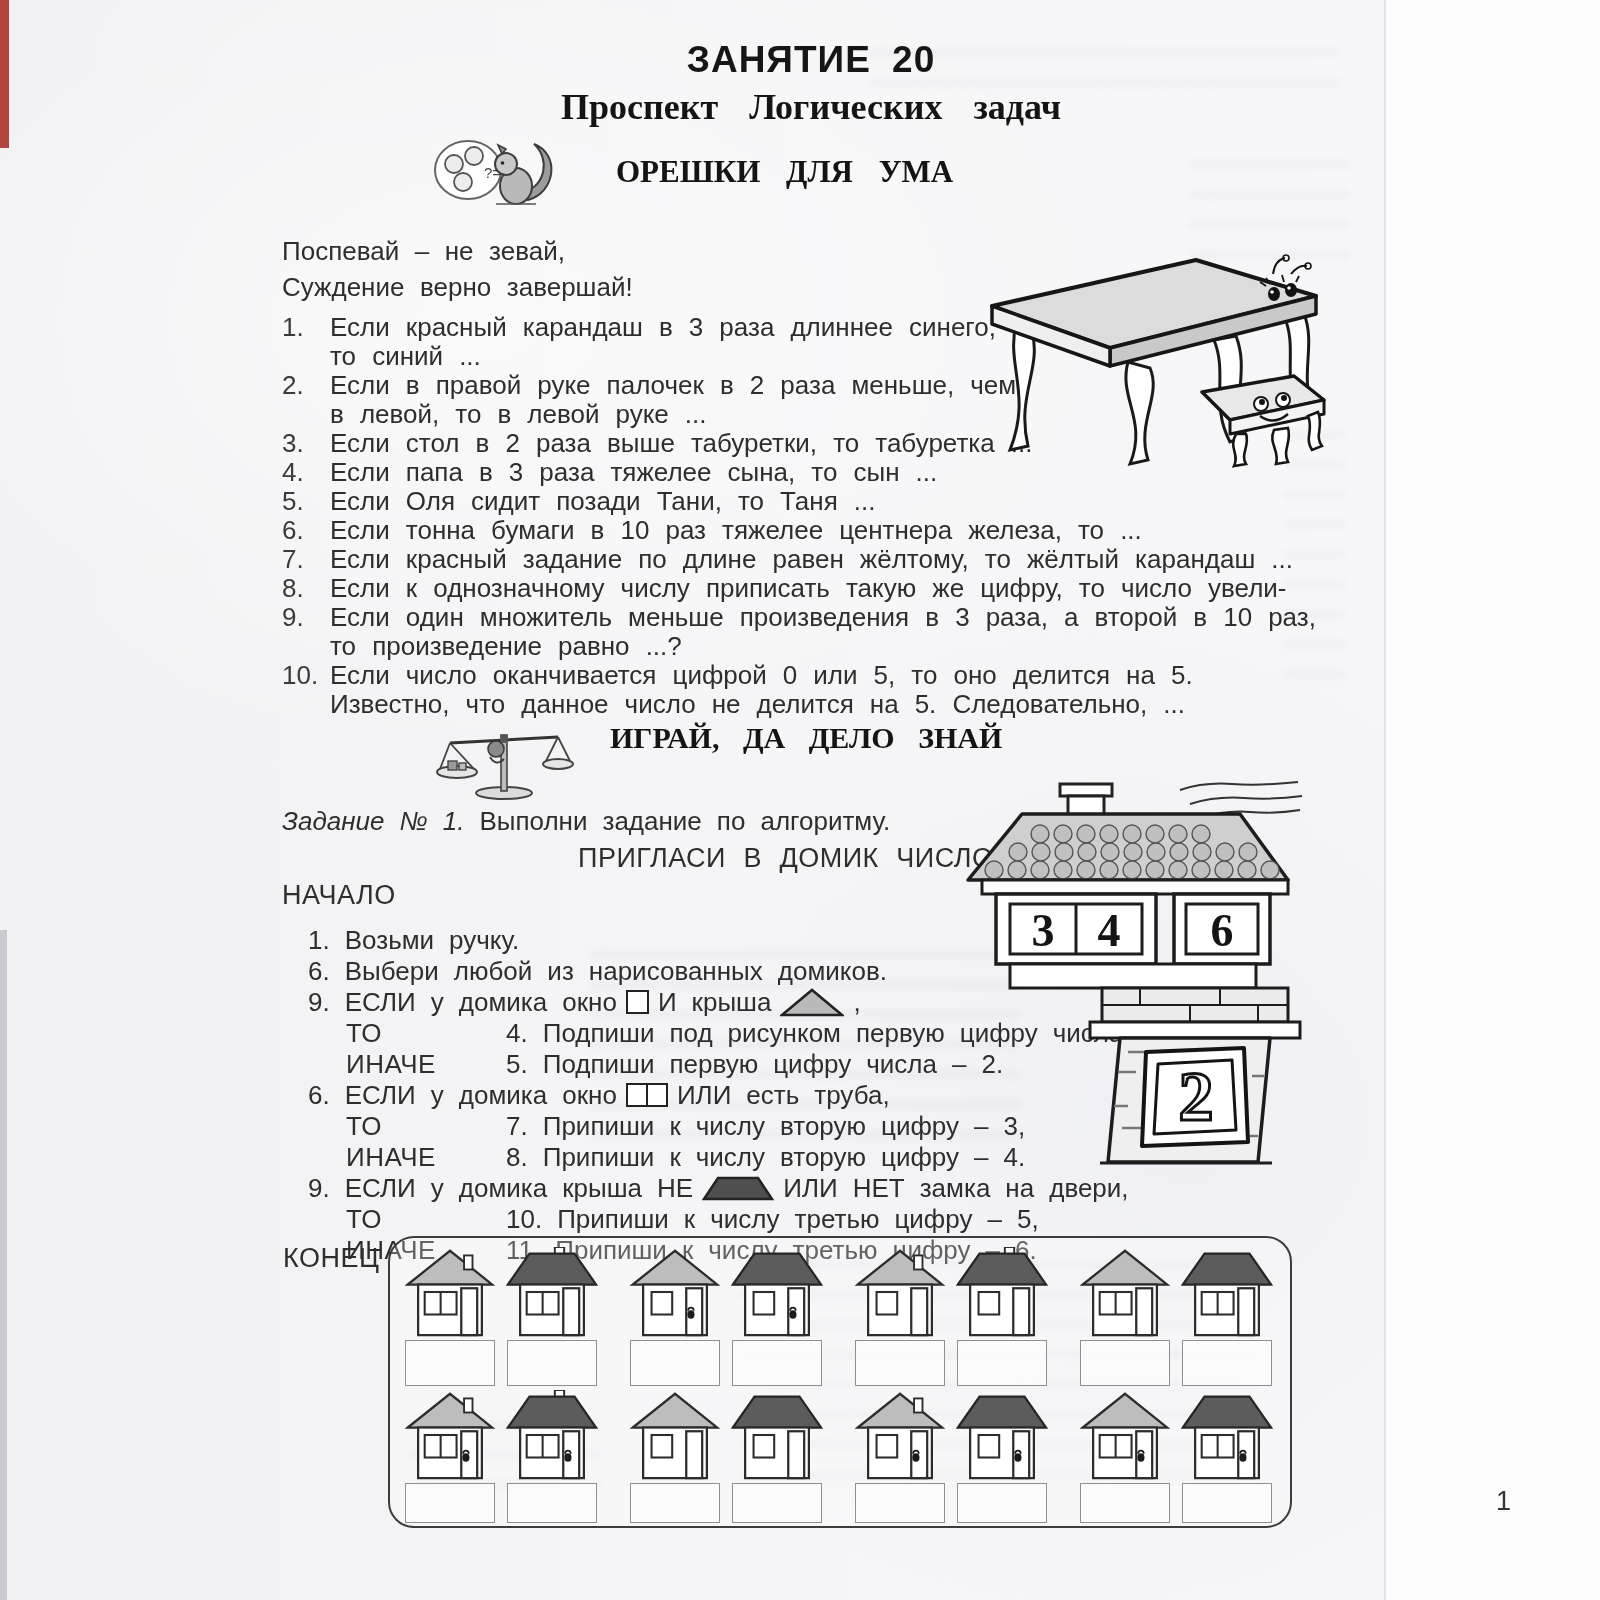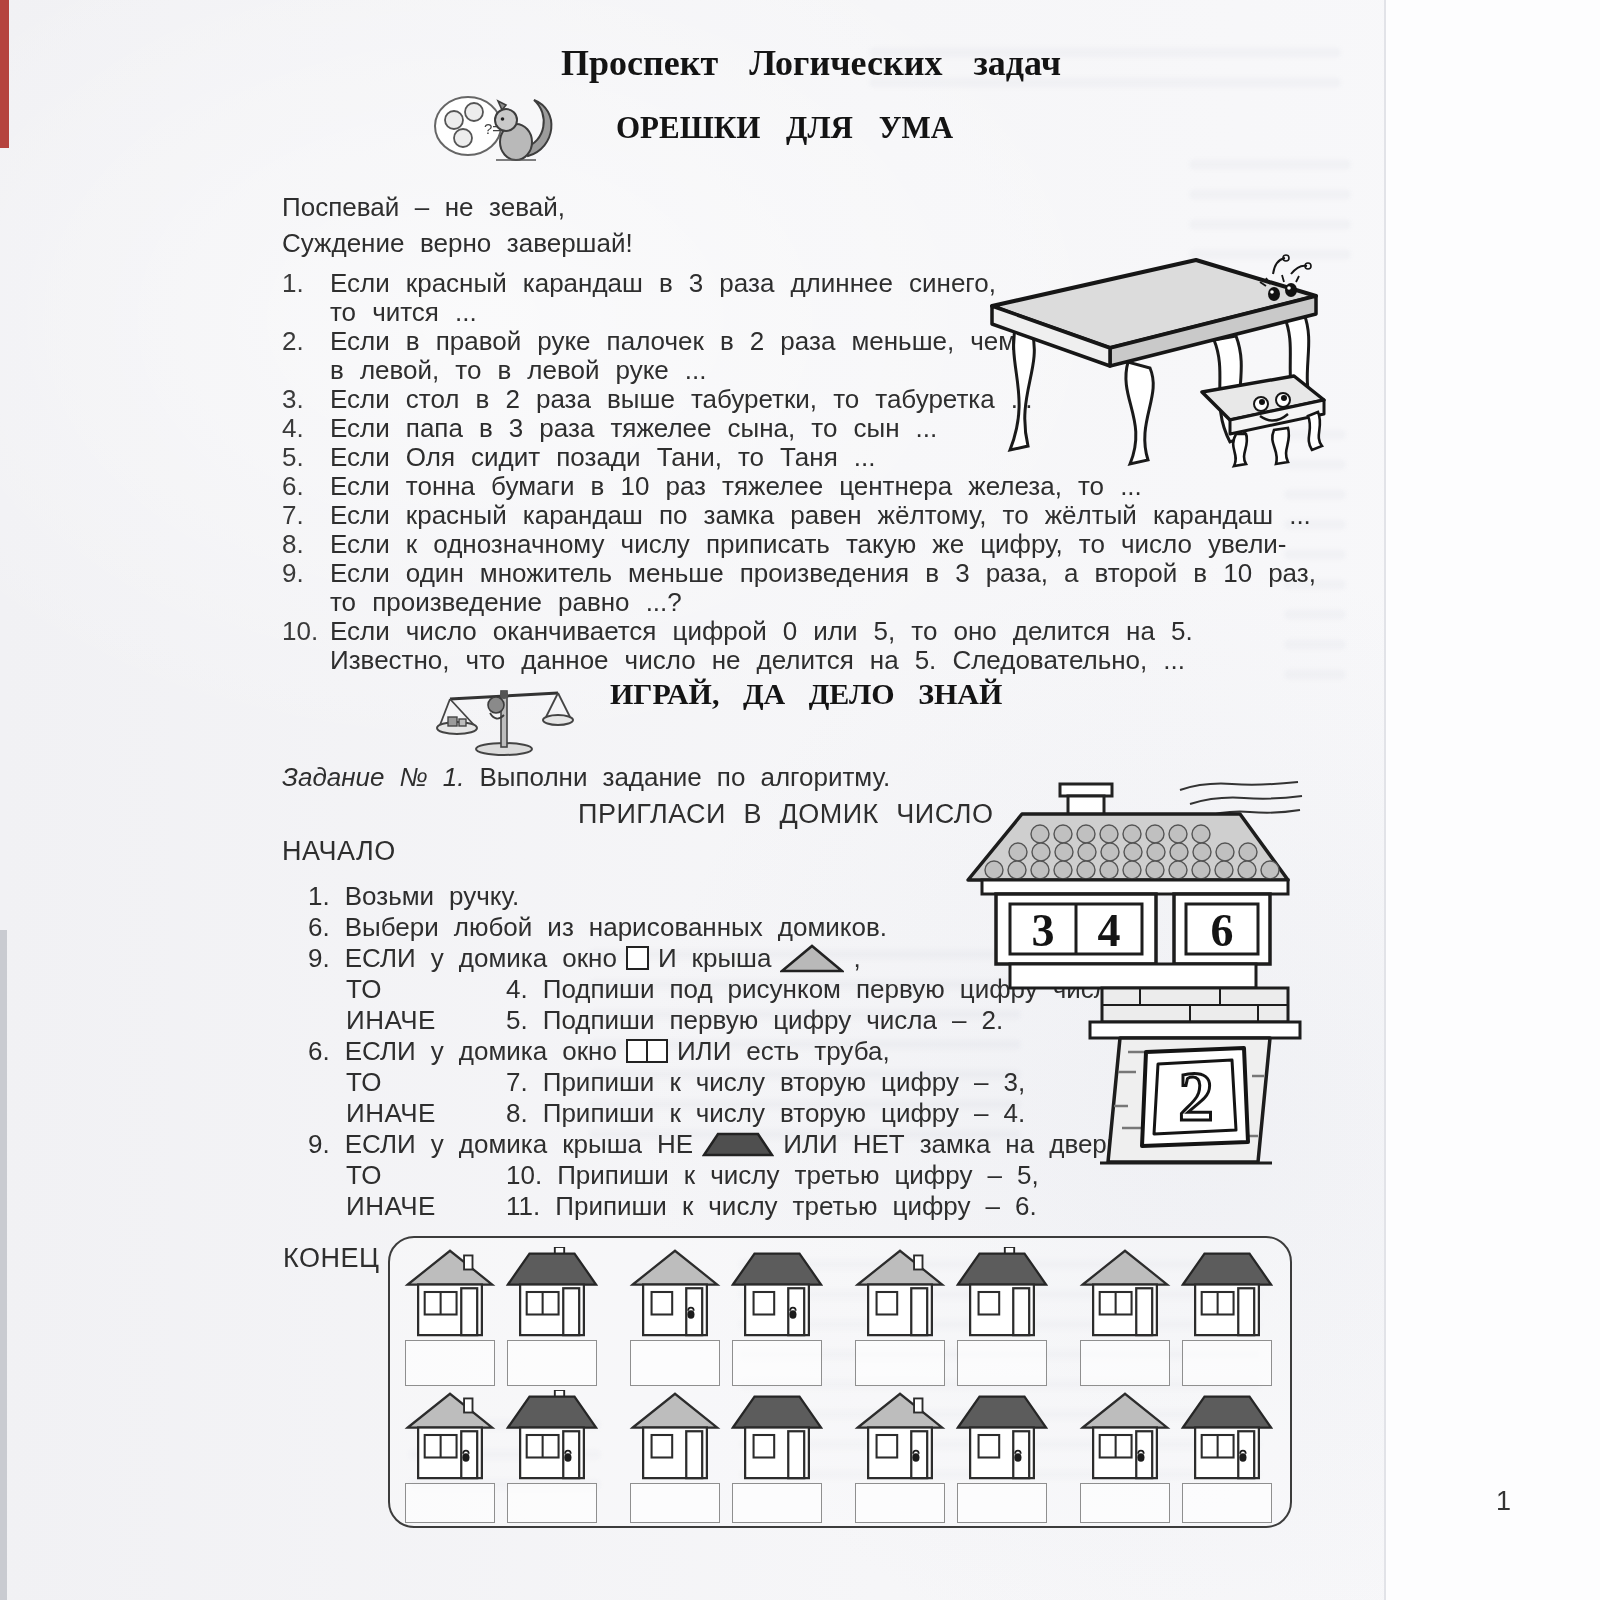--- a/index.html
+++ b/index.html
@@ -67,20 +67,21 @@
   <div class="edge-gray"></div>
 
   <div class="bleed" style="left:870px;top:48px;width:470px;height:44px;"></div>
   <div class="bleed" style="left:1190px;top:160px;width:160px;height:100px;"></div>
   <div class="bleed" style="left:1285px;top:430px;width:60px;height:250px;"></div>
   <div class="bleed" style="left:590px;top:950px;width:430px;height:200px;"></div>
   <div class="bleed" style="left:740px;top:1260px;width:520px;height:230px;"></div>
   <div class="bleed" style="left:410px;top:1420px;width:190px;height:70px;"></div>
 
   <div class="content">
+    <div class="h1">ЗАНЯТИЕ 20</div>
     <div class="h2 h-serif">Проспект Логических задач</div>
 
     <div class="hero-row">
       <svg width="132" height="76" viewBox="0 0 132 76">
         <ellipse cx="36" cy="36" rx="33" ry="29" fill="#fff" stroke="#666" stroke-width="2"></ellipse>
         <circle cx="22" cy="30" r="9" fill="#ededed" stroke="#555" stroke-width="1.8"></circle>
         <circle cx="42" cy="22" r="9" fill="#ededed" stroke="#555" stroke-width="1.8"></circle>
         <circle cx="31" cy="48" r="9" fill="#ededed" stroke="#555" stroke-width="1.8"></circle>
         <text x="52" y="44" font-size="15" fill="#444" font-family="Liberation Sans, sans-serif">?=</text>
         <path d="M96,66 C124,58 128,20 102,10 C118,24 114,52 92,58 Z" fill="#9c9c9c" stroke="#3d3d3d" stroke-width="2"></path>
@@ -96,21 +97,21 @@
     <div class="poem">
       <div>Поспевай – не зевай,</div>
       <div>Суждение верно завершай!</div>
     </div>
 
     <div class="warmup" id="warmup">
         <div class="item">
           <div class="inum">1.</div>
           <div class="ilines">
             <div class="line">Если красный карандаш в 3 раза длиннее синего,</div>
-            <div class="line">то чится ...</div>
+            <div class="line">то синий ...</div>
           </div>
         </div>
         <div class="item">
           <div class="inum">2.</div>
           <div class="ilines">
             <div class="line">Если в правой руке палочек в 2 раза меньше, чем</div>
             <div class="line">в левой, то в левой руке ...</div>
           </div>
         </div>
         <div class="item">
@@ -133,21 +134,21 @@
         </div>
         <div class="item">
           <div class="inum">6.</div>
           <div class="ilines">
             <div class="line">Если тонна бумаги в 10 раз тяжелее центнера железа, то ...</div>
           </div>
         </div>
         <div class="item">
           <div class="inum">7.</div>
           <div class="ilines">
-            <div class="line">Если красный карандаш по замка равен жёлтому, то жёлтый карандаш ...</div>
+            <div class="line">Если красный задание по длине равен жёлтому, то жёлтый карандаш ...</div>
           </div>
         </div>
         <div class="item">
           <div class="inum">8.</div>
           <div class="ilines">
             <div class="line">Если к однозначному числу приписать такую же цифру, то число увели-</div>
           </div>
         </div>
         <div class="item">
           <div class="inum">9.</div>

